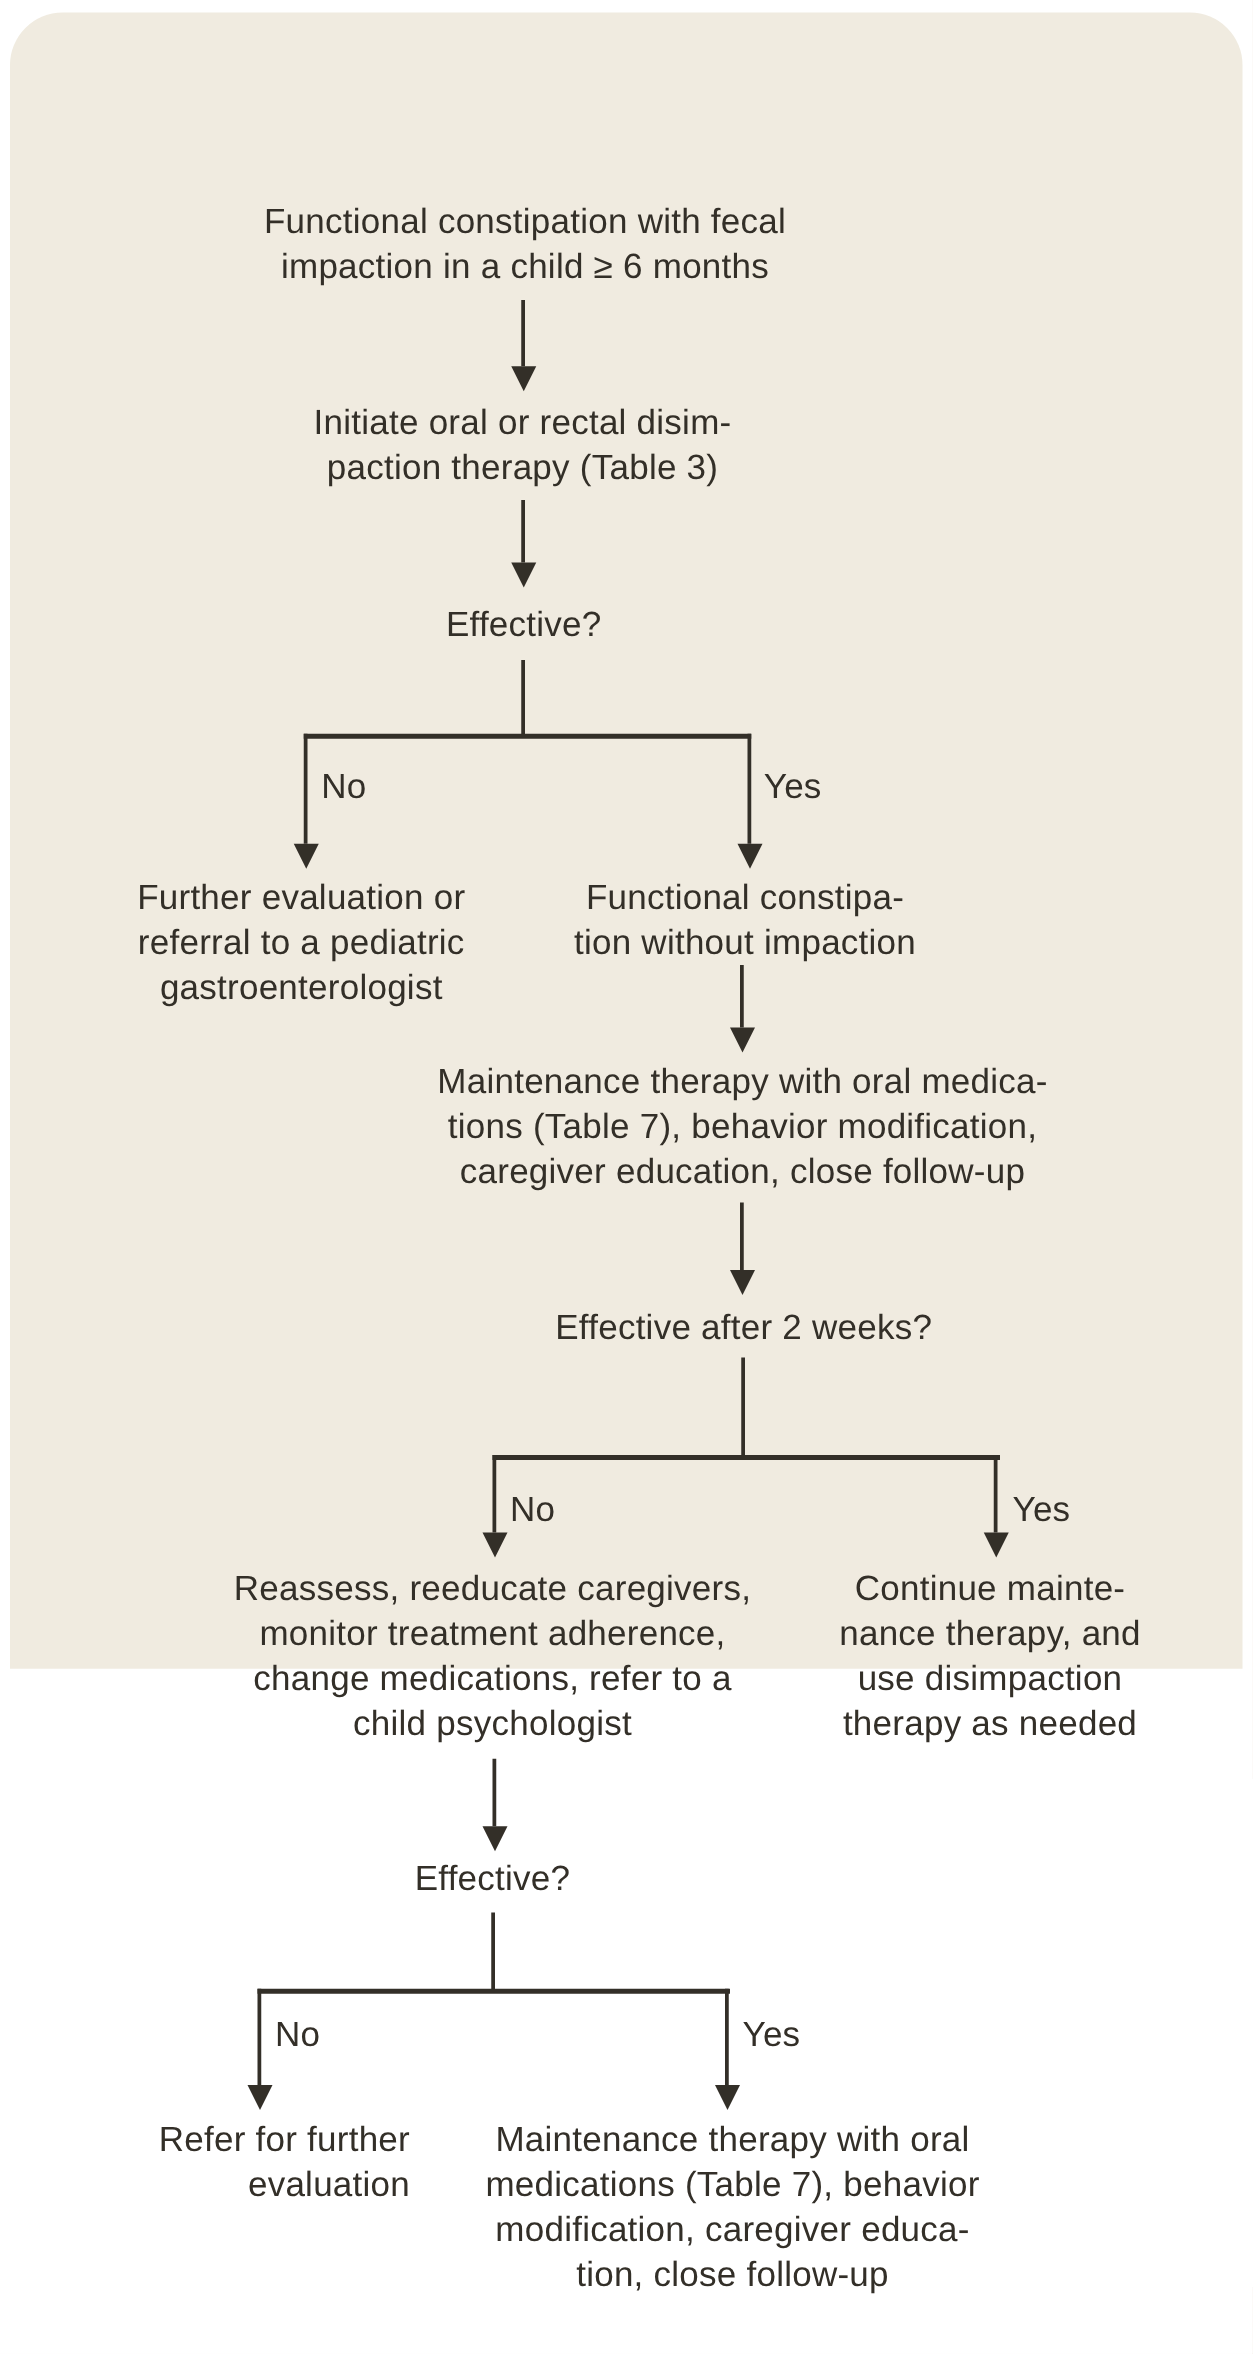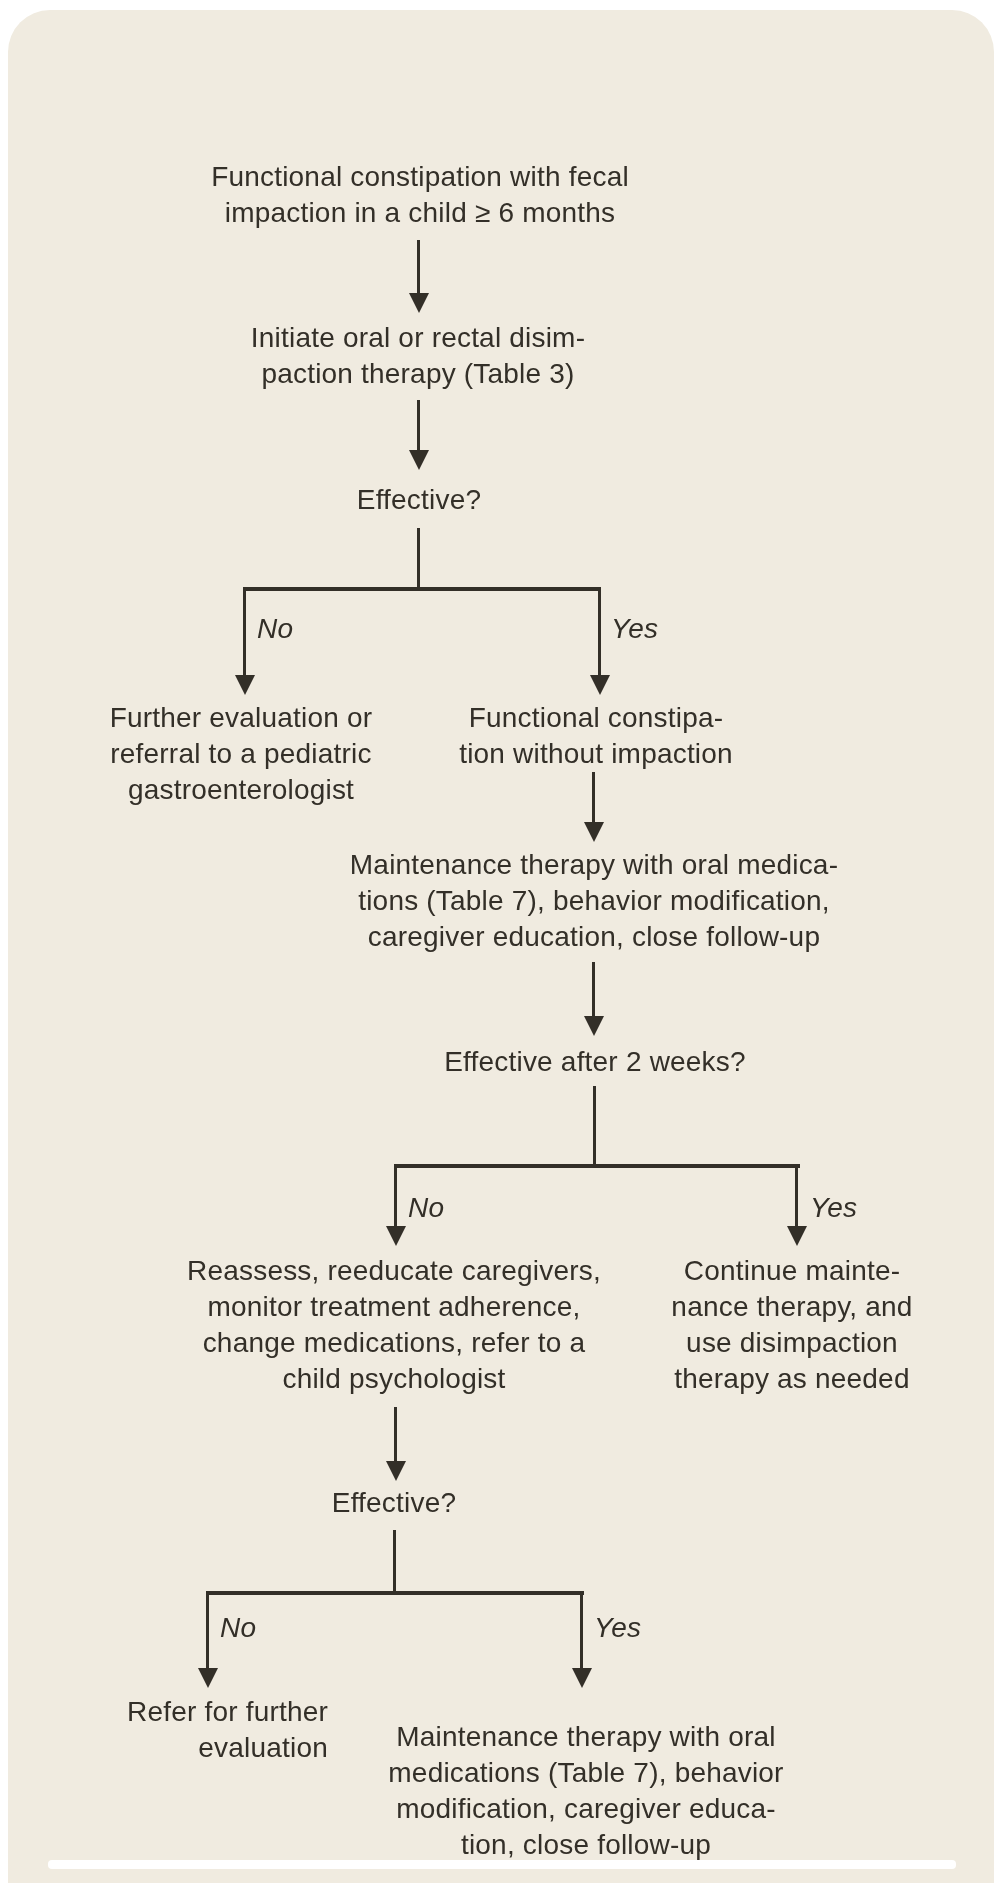--- a/index.html
+++ b/index.html
@@ -11,41 +11,40 @@
   body{
     width:1002px;height:1883px;
     background:var(--page-bg);
     font-family:"Liberation Sans","DejaVu Sans",sans-serif;
     color:var(--ink);
     position:relative;
     overflow:hidden;
   }
   .page{position:absolute;left:0;top:0;width:1002px;height:1883px;background:var(--page-bg);}
   .panel{
-    position:absolute;left:8px;top:10px;width:986px;height:1873px;
+    position:absolute;left:8px;top:10px;width:986px;height:1325px;
     background:var(--panel-bg);
     border-radius:42px 42px 0 0;
   }
   .node{
     position:absolute;
     font-size:28px;
     line-height:36px;
     letter-spacing:.2px;
     text-align:center;
     white-space:pre-line;
     color:var(--ink);
   }
   .blabel{
     position:absolute;
     font-size:28px;
     line-height:36px;
     letter-spacing:.2px;
     color:var(--ink);
     white-space:nowrap;
-    font-style:italic;
   }
   .vline{position:absolute;width:3px;background:var(--ink);}
   .varr{position:absolute;width:3px;background:var(--ink);}
   .varr::after{
     content:"";position:absolute;top:100%;left:50%;
     transform:translateX(-50%);
     width:0;height:0;
     border:10px solid transparent;
     border-bottom:none;
     border-top:20px solid var(--ink);
@@ -125,21 +124,21 @@
 
     <div class="hline" style="left:198px;top:1581px;width:378px;"></div>
     <div class="varr" style="left:198px;top:1581px;height:77px;"></div>
     <div class="varr" style="left:572px;top:1581px;height:77px;"></div>
     <div class="blabel" style="left:212px;top:1600px;">No</div>
     <div class="blabel" style="left:586px;top:1600px;">Yes</div>
 
     <div class="node" style="left:80px;top:1684px;width:240px;text-align:right;">Refer for further
 evaluation</div>
 
-    <div class="node" style="left:361px;top:1684px;width:434px;margin-top:25px;">Maintenance therapy with oral
+    <div class="node" style="left:361px;top:1684px;width:434px;">Maintenance therapy with oral
 medications (Table 7), behavior
 modification, caregiver educa-
 tion, close follow-up</div>
 
   </div>
 
   <div class="separator"></div>
 </div>
 
 </body></html>

